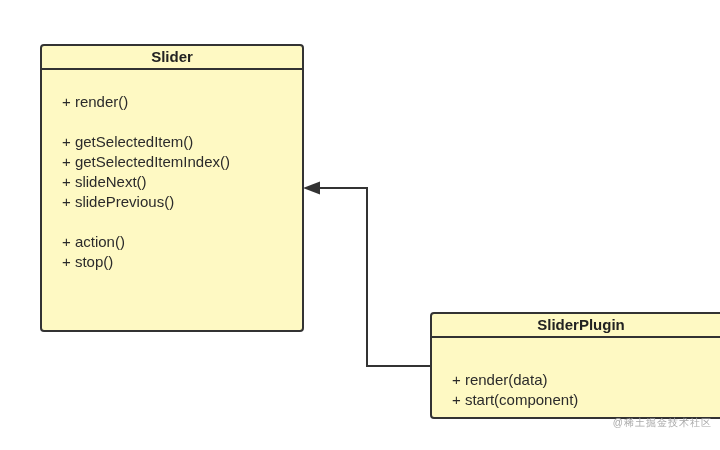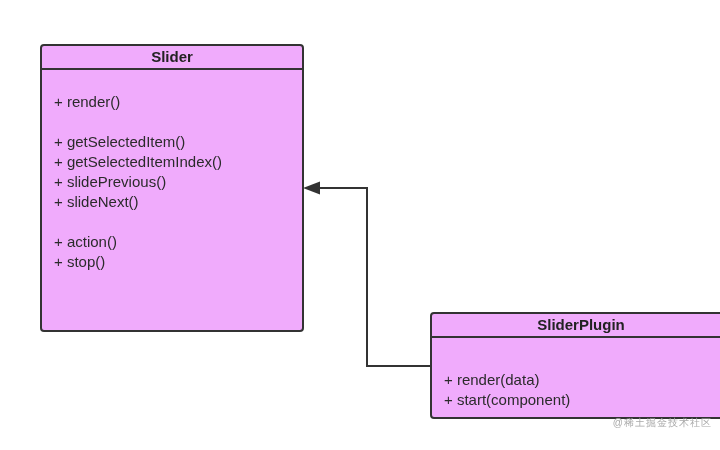--- a/index.html
+++ b/index.html
@@ -13,21 +13,21 @@
     overflow: hidden;
   }
   .connector {
     position: absolute;
     left: 0; top: 0;
     width: 720px; height: 450px;
     z-index: 0;
   }
   .class-box {
     position: absolute;
-    background: #f0abfc;
+    background: #fef9c3;
     border: 2px solid #333333;
     border-radius: 4px;
     box-sizing: border-box;
     z-index: 1;
   }
   .class-box--slider { left: 40px; top: 44px; width: 264px; height: 288px; }
   .class-box--plugin { left: 430px; top: 312px; width: 302px; height: 107px; }
   .class-title {
     height: 22px;
     line-height: 22px;
@@ -40,20 +40,21 @@
   .class-body {
     padding: 22px 8px 0 12px;
     font-size: 15px;
   }
   .class-box--plugin .class-body { padding-top: 32px; }
   .method-line {
     height: 20px;
     line-height: 20px;
     white-space: pre;
     overflow: hidden;
+    margin-left: 8px;
   }
   .watermark {
     position: absolute;
     right: 8px;
     top: 416px;
     font-size: 10px;
     color: #a9a9a9;
     letter-spacing: 1px;
     z-index: 2;
   }
@@ -68,22 +69,22 @@
     <polygon points="303,188 320,181.5 320,194.5" fill="#333333"></polygon>
   </svg>
 
   <div class="class-box class-box--slider">
     <div class="class-title">Slider</div>
     <div class="class-body">
       <div class="method-line">+ render()</div>
       <div class="method-line"></div>
       <div class="method-line">+ getSelectedItem()</div>
       <div class="method-line">+ getSelectedItemIndex()</div>
+      <div class="method-line">+ slideNext()</div>
       <div class="method-line">+ slidePrevious()</div>
-      <div class="method-line">+ slideNext()</div>
       <div class="method-line"></div>
       <div class="method-line">+ action()</div>
       <div class="method-line">+ stop()</div>
     </div>
   </div>
 
   <div class="class-box class-box--plugin">
     <div class="class-title">SliderPlugin</div>
     <div class="class-body">
       <div class="method-line">+ render(data)</div>

